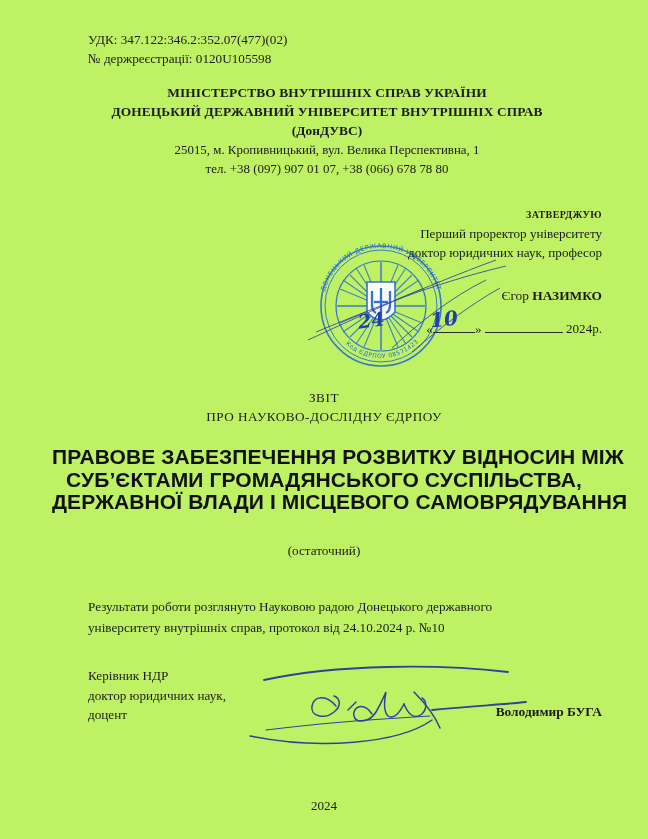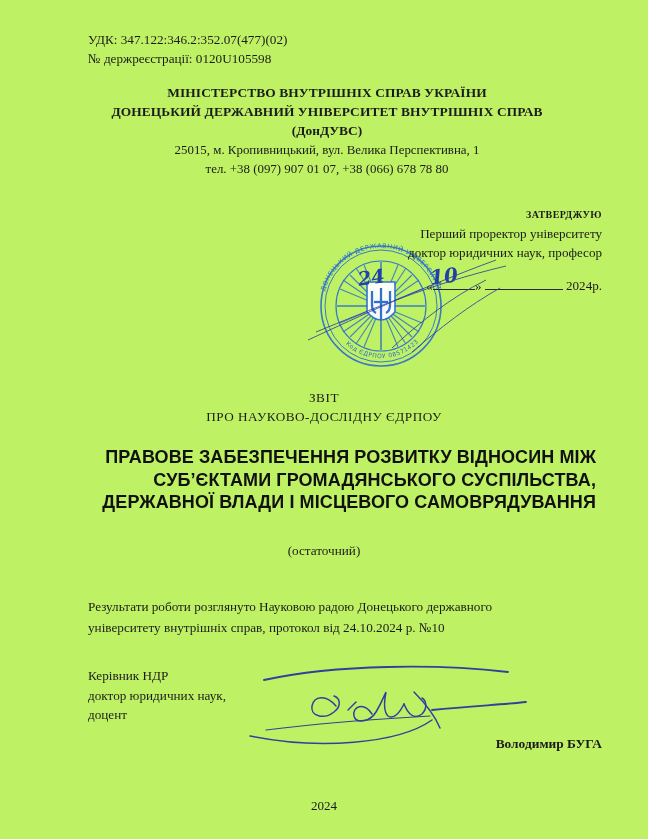--- a/index.html
+++ b/index.html
@@ -140,24 +140,24 @@
   }
   .report-head .l1 { font-size: 13.2px; line-height: 19px; letter-spacing: 0.6px; }
   .report-head .l2 { font-size: 13.2px; line-height: 19px; letter-spacing: 0.5px; }
 
   
   .main-title {
     position: absolute;
     left: 52px;
     right: 52px;
     top: 446px;
-    text-align: right;
+    text-align: center;
     font-family: "Liberation Sans", "DejaVu Sans", sans-serif;
     font-weight: bold;
-    font-size: 18px;
+    font-size: 21px;
     line-height: 22.5px;
     letter-spacing: 0.1px;
     color: #111111;
   }
   .main-title div { white-space: nowrap; }
 
   .final-note {
     position: absolute;
     left: 0;
     right: 0;
@@ -195,21 +195,20 @@
     line-height: 19.5px;
     white-space: nowrap;
   }
   .sig-name {
     position: absolute;
     right: 0;
     top: 38px;
     font-size: 13.4px;
     font-weight: bold;
     white-space: nowrap;
-    margin-top: 32px;
   }
   .sig-svg {
     position: absolute;
     left: 120px;
     top: -8px;
     pointer-events: none;
   }
 
   
   .footer-year {
@@ -299,20 +298,24 @@
         <textPath href="#rimBot" startOffset="26%">Код ЄДРПОУ 08571423</textPath>
       </text>
     </svg>
   </div>
 
   <div class="approval">
     <div class="approval-title">ЗАТВЕРДЖУЮ</div>
     <div class="approval-role">Перший проректор університету</div>
     <div class="approval-role">доктор юридичних наук, професор</div>
 
+    <div class="approval-name">
+      <span>Єгор</span>
+      <b>НАЗИМКО</b>
+    </div>
 
     <div class="approval-date" style="position:relative;">
       <span>«</span><span class="blank short"></span><span>»</span>
       <span class="blank long"></span>
       <span>2024р.</span>
       <span class="hand hand-day">24</span>
       <span class="hand hand-month">10</span>
     </div>
   </div>
 

